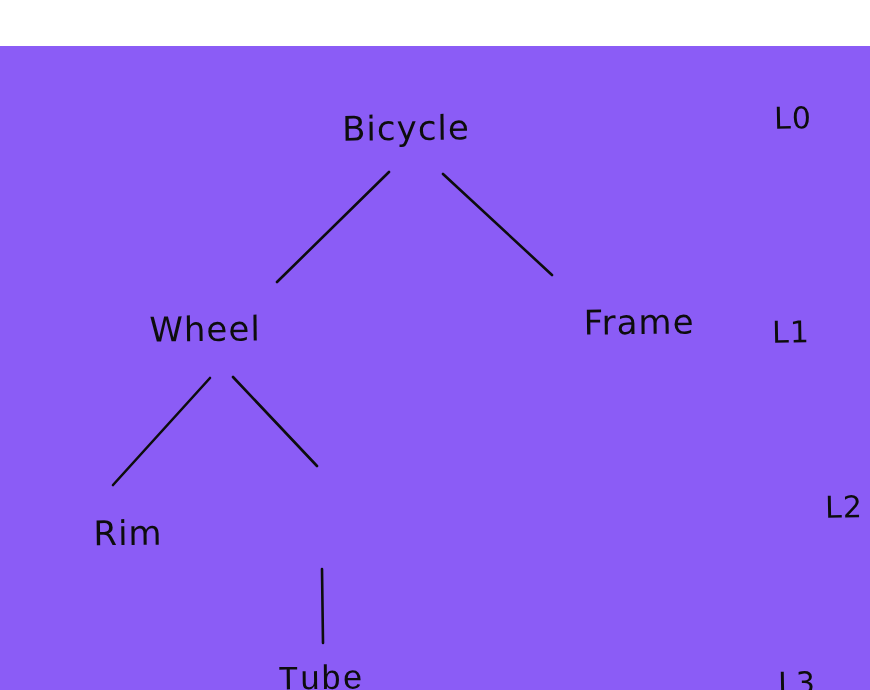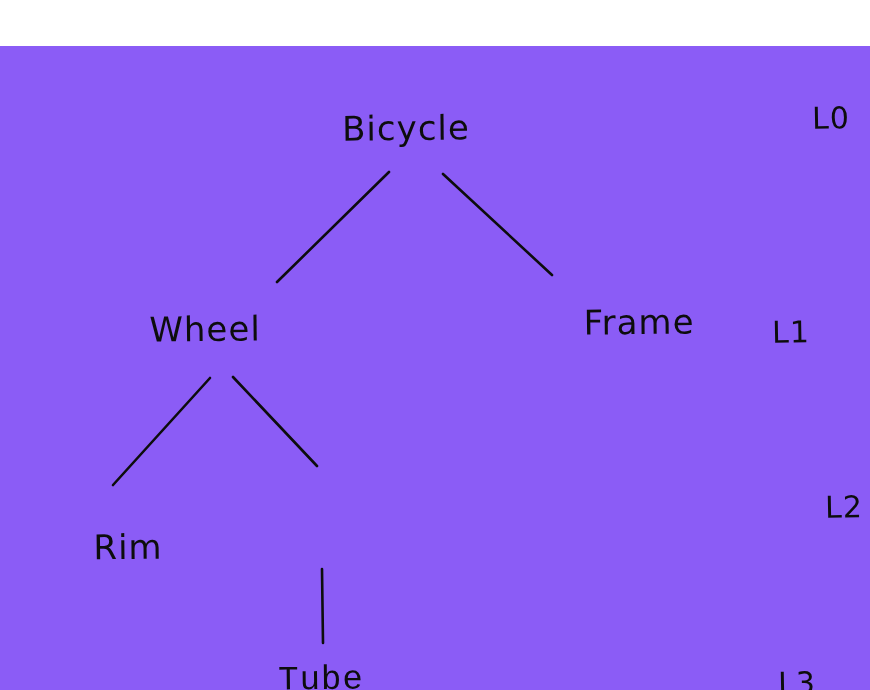--- a/index.html
+++ b/index.html
@@ -48,19 +48,19 @@
   <svg class="edge-layer" viewBox="0 0 870 690" xmlns="http://www.w3.org/2000/svg">
       <line x1="389" y1="126" x2="277" y2="236" stroke="#0d0d0d" stroke-width="2.6" stroke-linecap="round"></line>
       <line x1="443" y1="128" x2="552" y2="229" stroke="#0d0d0d" stroke-width="2.6" stroke-linecap="round"></line>
       <line x1="210" y1="332" x2="113" y2="439" stroke="#0d0d0d" stroke-width="2.6" stroke-linecap="round"></line>
       <line x1="233" y1="331" x2="317" y2="420" stroke="#0d0d0d" stroke-width="2.6" stroke-linecap="round"></line>
       <line x1="322" y1="523" x2="323" y2="597" stroke="#0d0d0d" stroke-width="2.6" stroke-linecap="round"></line>
     </svg>
 <div class="node-label" style="left: 406px; top: 82px; color: rgb(13, 13, 13);">Bicycle</div>
     <div class="node-label" style="left: 205px; top: 283px; color: rgb(13, 13, 13);">Wheel</div>
     <div class="node-label" style="left: 639px; top: 276px; color: rgb(13, 13, 13);">Frame</div>
-    <div class="node-label" style="left: 128px; top: 501px; color: rgb(13, 13, 13);">Rim</div>
+    <div class="node-label" style="left: 128px; top: 487px; color: rgb(13, 13, 13);">Rim</div>
     <div class="node-label" style="left: 321px; top: 634px; color: rgb(13, 13, 13); font-family: Liberation Mono, monospace;">Tube</div>
-    <div class="level-label" style="left: 831px; top: 72px; color: rgb(13, 13, 13);">L0</div>
+    <div class="level-label" style="left: 793px; top: 72px; color: rgb(13, 13, 13);">L0</div>
     <div class="level-label" style="left: 791px; top: 286px; color: rgb(13, 13, 13);">L1</div>
     <div class="level-label" style="left: 844px; top: 461px; color: rgb(13, 13, 13);">L2</div>
     <div class="level-label" style="left: 797px; top: 637px; color: rgb(13, 13, 13);">L3</div>
   </div>
 
 </body></html>

